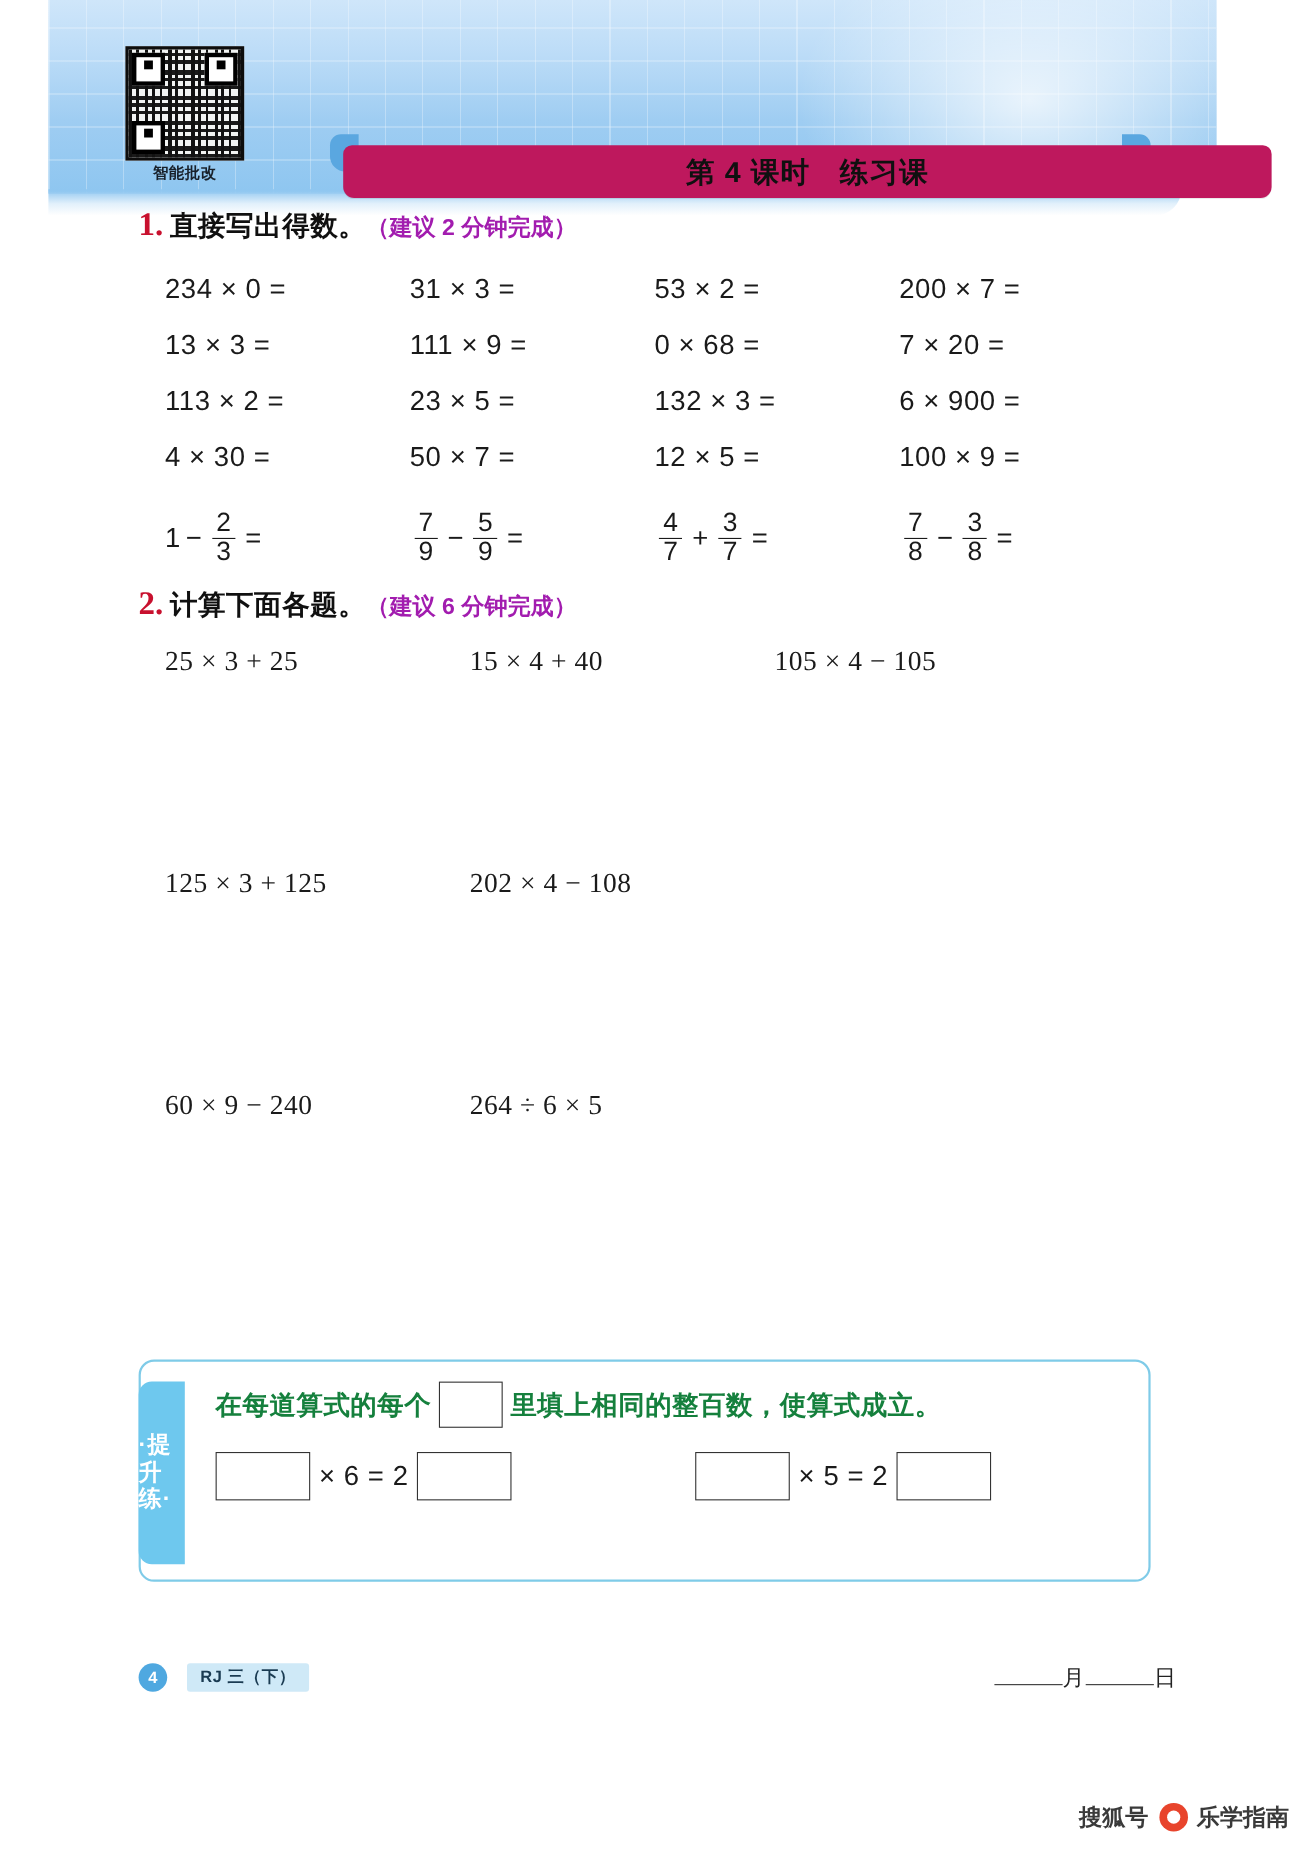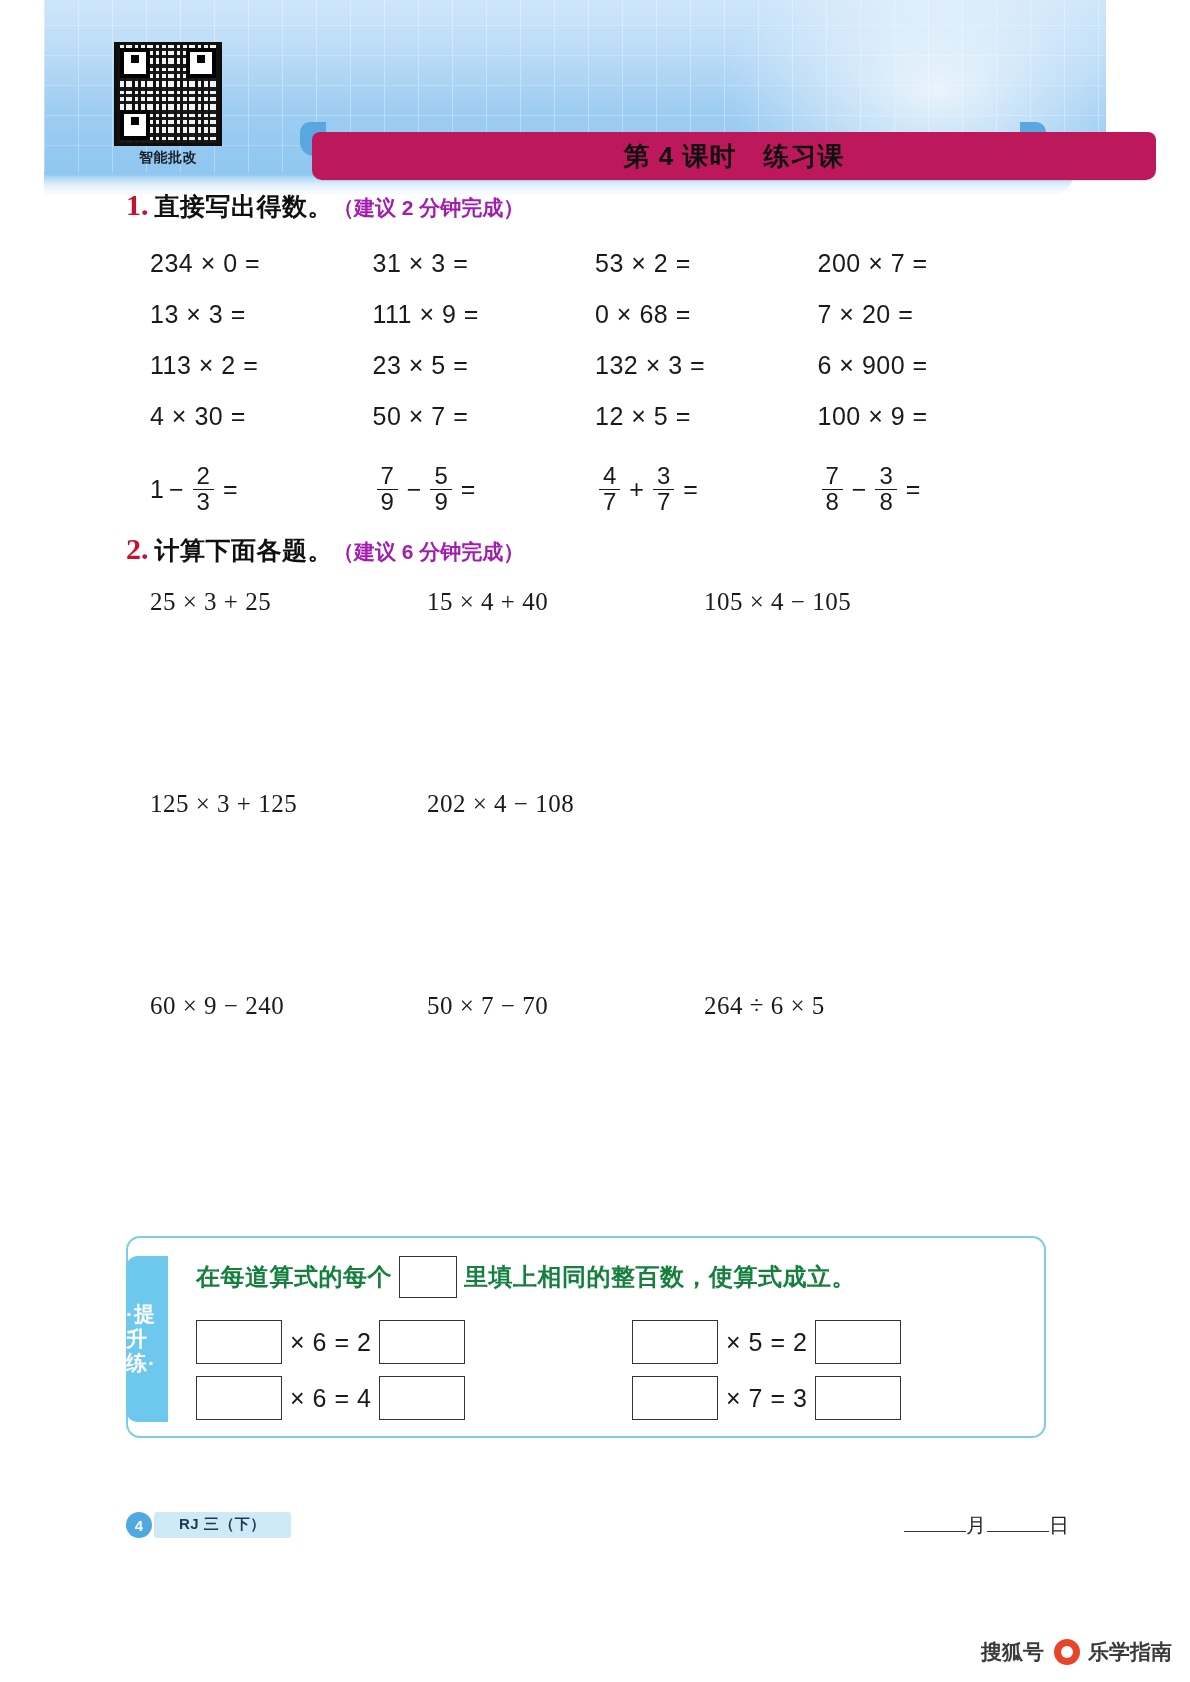--- a/index.html
+++ b/index.html
@@ -336,27 +336,27 @@
     background: #4fa8e0;
     color: #fff;
     font-family: "Liberation Sans", sans-serif;
     font-size: 15px;
     font-weight: 700;
     display: flex;
     align-items: center;
     justify-content: center;
   }
   .page-tag {
-    margin-left: 2px;
+    margin-left: 18px;
     background: #cfe9f7;
     color: #1a3b52;
     font-family: "Liberation Sans", sans-serif;
     font-size: 15px;
     font-weight: 700;
-    padding: 3px 25px 4px;
+    padding: 3px 12px 4px;
     border-radius: 3px;
     letter-spacing: .5px;
   }
   .footer-date {
     position: absolute;
     right: 120px;
     top: 1512px;
     font-family: "Liberation Sans", sans-serif;
     font-size: 20px;
     color: #222;
@@ -517,21 +517,20 @@
       <span class="ex2-cell">25 × 3 + 25</span>
       <span class="ex2-cell">15 × 4 + 40</span>
       <span class="ex2-cell wide">105 × 4 − 105</span>
     </div>
     <div class="ex2-row">
       <span class="ex2-cell">125 × 3 + 125</span>
       <span class="ex2-cell">202 × 4 − 108</span>
     </div>
     <div class="ex2-row">
       <span class="ex2-cell">60 × 9 − 240</span>
-      <span class="ex2-cell">50 × 7 − 70</span>
       <span class="ex2-cell wide">264 ÷ 6 × 5</span>
     </div>
   </div>
 
   <div class="challenge">
     <div class="challenge-tab">·提升练·</div>
     <div class="challenge-body">
       <div class="challenge-prompt">
         <span>在每道算式的每个</span>
         <span class="inline-box"></span>
@@ -544,32 +543,20 @@
             <span class="blank-box"></span>
             <span class="eq-text">× 6 = 2</span>
             <span class="blank-box"></span>
           </span>
           <span class="eq-item">
             <span class="blank-box"></span>
             <span class="eq-text">× 5 = 2</span>
             <span class="blank-box"></span>
           </span>
         </div>
-        <div class="eq-row">
-          <span class="eq-item first">
-            <span class="blank-box"></span>
-            <span class="eq-text">× 6 = 4</span>
-            <span class="blank-box"></span>
-          </span>
-          <span class="eq-item">
-            <span class="blank-box"></span>
-            <span class="eq-text">× 7 = 3</span>
-            <span class="blank-box"></span>
-          </span>
-        </div>
       </div>
     </div>
   </div>
 
   <div class="footer-page">
     <span class="page-circle">4</span>
     <span class="page-tag">RJ 三（下）</span>
   </div>
 
   <div class="footer-date">

